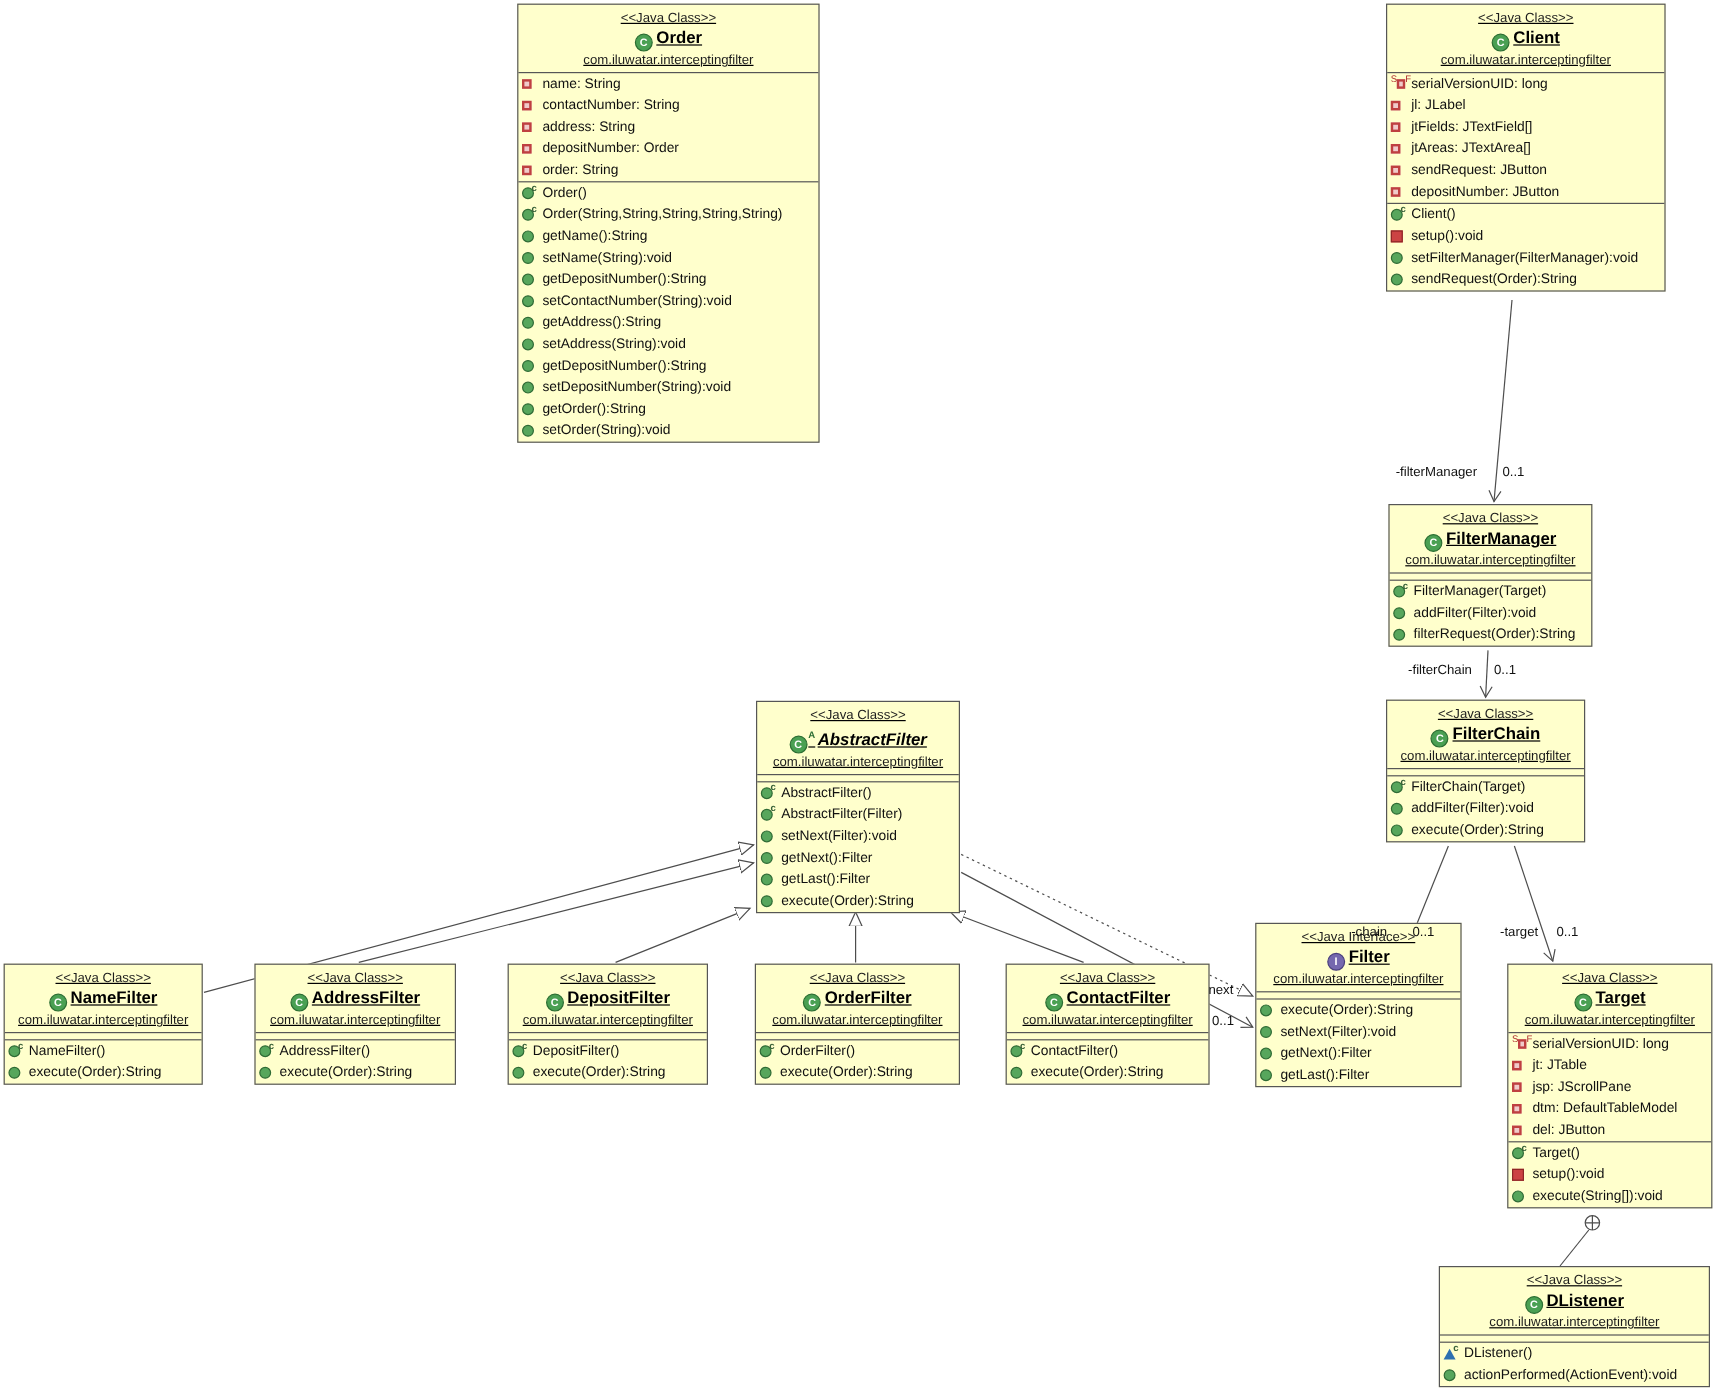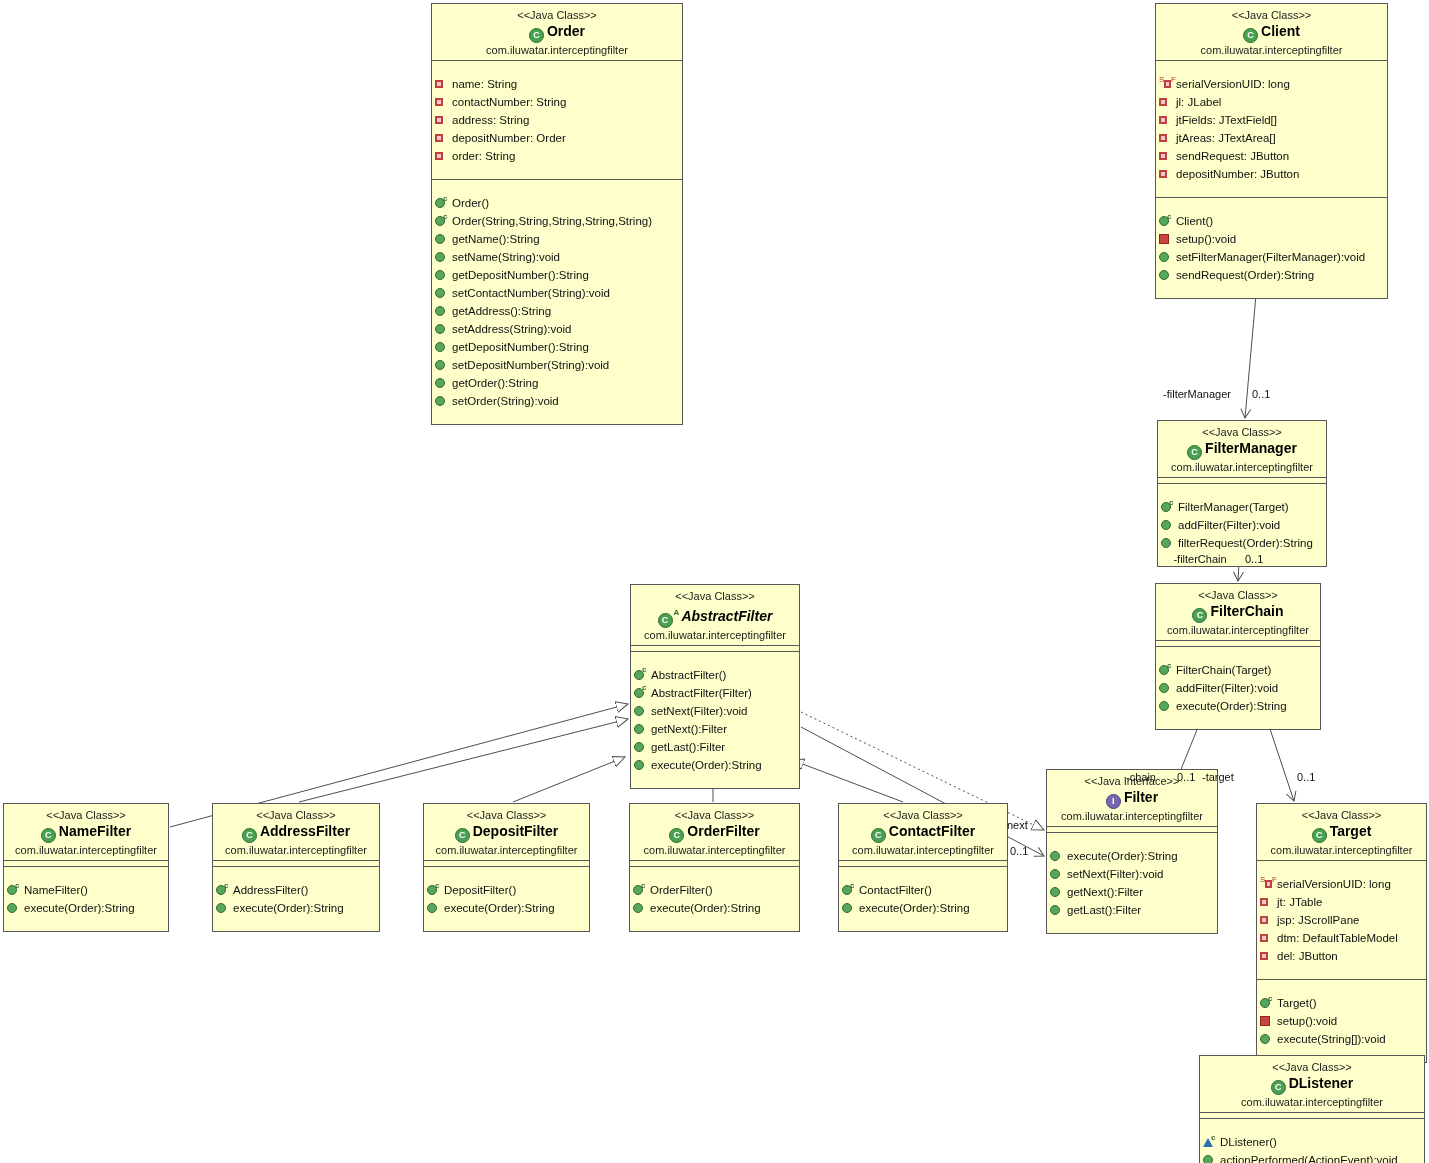--- a/index.html
+++ b/index.html
@@ -1,30 +1,30 @@
 <!DOCTYPE html>
 <html><head>
 <meta charset="utf-8">
 <style>
   html,body{margin:0;padding:0;background:#fff;}
   .canvas{position:relative;width:1429px;height:1163px;background:#ffffff;
           font-family:"Liberation Sans","DejaVu Sans",sans-serif;overflow:hidden;}
   svg.wires{position:absolute;left:0;top:0;z-index:0;}
   .cls{position:absolute;z-index:1;background:#FFFFCC;border:1px solid #565656;box-sizing:border-box;}
-  .hdr{text-align:center;padding:4px 2px 3px;}
+  .hdr{text-align:center;padding:4px 2px 3px;text-decoration:underline;}
   .stereo{font-size:11px;line-height:14px;color:#1c1c1c;}
   .cname{font-size:14px;line-height:19px;font-weight:bold;color:#000;white-space:nowrap;}
   .cname.abstract .nm{font-style:italic;}
   .pkg{font-size:11px;line-height:14px;color:#1c1c1c;white-space:nowrap;}
   .cicon{display:inline-block;width:13px;height:13px;border-radius:50%;background:#4aa053;
          border:1px solid #2c6e33;color:#fff;font-size:9px;font-weight:bold;line-height:13px;
          text-align:center;vertical-align:-2px;margin-right:3px;}
   .cicon.iface{background:#7568ae;border-color:#4a3f7d;}
   .isup{font-size:8px;color:#2c6e33;font-weight:bold;vertical-align:super;margin:0 2px 0 -2px;}
-  .members{border-top:1px solid #565656;padding:14px 0;min-height:5px;}
+  .members{border-top:1px solid #565656;padding:0 0;min-height:5px;}
   .members.empty{min-height:5px;padding:0;}
   .row{display:flex;align-items:center;height:18px;padding:0 3px;white-space:nowrap;}
   .ric{display:inline-flex;align-items:center;width:17px;flex:none;}
   .rtx{font-size:11.5px;color:#101010;}
   .sq{display:inline-block;width:4px;height:4px;background:#f0caca;border:2px solid #bf4040;}
   .sqm{display:inline-block;width:8px;height:8px;background:#cc4343;border:1px solid #8e2626;}
   .dot{display:inline-block;width:8px;height:8px;border-radius:50%;background:#57a65c;border:1px solid #2f6b35;}
   .tri{display:inline-block;width:0;height:0;border-left:5px solid transparent;
        border-right:5px solid transparent;border-bottom:9px solid #2d70b0;}
   .csup{font-size:8px;color:#365f36;font-weight:bold;position:relative;top:-5px;left:-2px;width:0;}
@@ -68,21 +68,21 @@
       <line x1="1324" y1="1025" x2="1300" y2="1055"></line>
     </g>
   </svg>
 
   <div class="elbl r" style="left:1154px;top:388px;width:86px">-filterManager</div>
   <div class="elbl" style="left:1252px;top:388px">0..1</div>
   <div class="elbl r" style="left:1168px;top:553px;width:64px">-filterChain</div>
   <div class="elbl" style="left:1245px;top:553px">0..1</div>
   <div class="elbl" style="left:1126px;top:771px">-chain</div>
   <div class="elbl" style="left:1177px;top:771px">0..1</div>
-  <div class="elbl" style="left:1202px;top:771px">-target</div>
+  <div class="elbl" style="left:1250px;top:771px">-target</div>
   <div class="elbl" style="left:1297px;top:771px">0..1</div>
   <div class="elbl" style="left:1007px;top:819px">next</div>
   <div class="elbl" style="left:1010px;top:845px">0..1</div>
 
   <div class="cls" style="left:431px;top:3px;width:252px">
     <div class="hdr">
       <div class="stereo">&lt;&lt;Java Class&gt;&gt;</div>
       <div class="cname"><span class="cicon">C</span><span class="nm">Order</span></div>
       <div class="pkg">com.iluwatar.interceptingfilter</div>
     </div>

